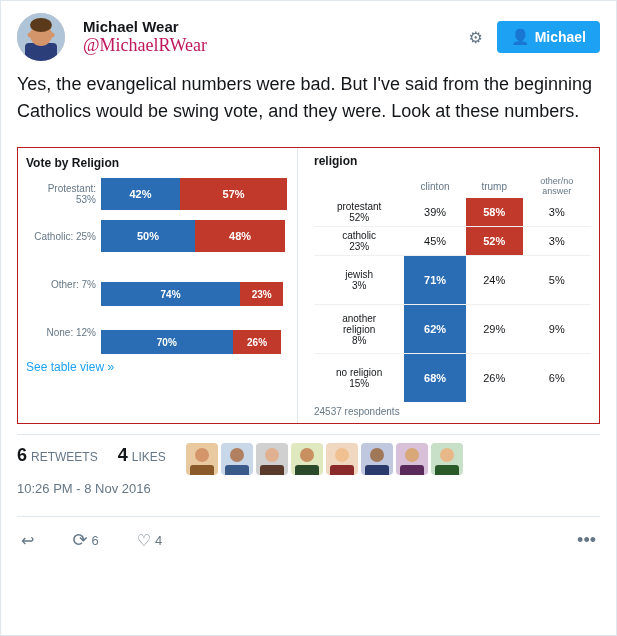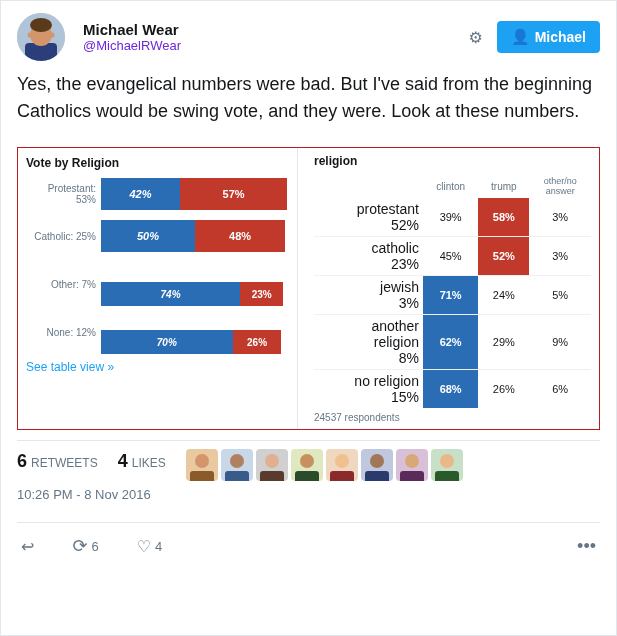--- a/index.html
+++ b/index.html
@@ -34,22 +34,23 @@
       background: #ccc;
       overflow: hidden;
       flex-shrink: 0;
     }
     .user-name {
       font-weight: bold;
       font-size: 15px;
       color: #14171a;
     }
     .user-handle {
-      color: #6d28d9;
-      font-size: 13px;
+      color: #be185d;
+      font-size: 18px;
+      font-family: Liberation Serif, serif;
     }
     .header-actions {
       display: flex;
       align-items: center;
       gap: 10px;
     }
     .gear-btn {
       color: #657786;
       font-size: 16px;
       cursor: pointer;
@@ -119,21 +120,20 @@
       height: 32px;
     }
     .bar-blue {
       background: #2a6db5;
       display: flex;
       align-items: center;
       justify-content: center;
       color: #fff;
       font-size: 11px;
       font-weight: bold;
-      font-style: italic;
     }
     .bar-red {
       background: #c0392b;
       display: flex;
       align-items: center;
       justify-content: center;
       color: #fff;
       font-size: 11px;
       font-weight: bold;
     }
@@ -174,32 +174,32 @@
     .data-table th:first-child {
       text-align: left;
     }
     .data-table td {
       padding: 3px 4px;
       text-align: center;
       font-size: 11px;
       vertical-align: middle;
     }
     .data-table td:first-child {
-      text-align: right;
-      font-size: 14px;
+      text-align: center;
+      font-size: 10px;
       color: #14171a;
     }
     .data-table tr:not(:last-child) td {
       border-bottom: 1px solid #f0f0f0;
     }
     .cell-blue {
       background: #2a6db5;
       color: #fff;
       font-weight: bold;
-      padding: 11px 6px !important;
+      padding: 18px 6px !important;
     }
     .cell-red {
       background: #c0392b;
       color: #fff;
       font-weight: bold;
       padding: 3px 6px !important;
     }
     .respondents {
       font-size: 10px;
       color: #657786;

